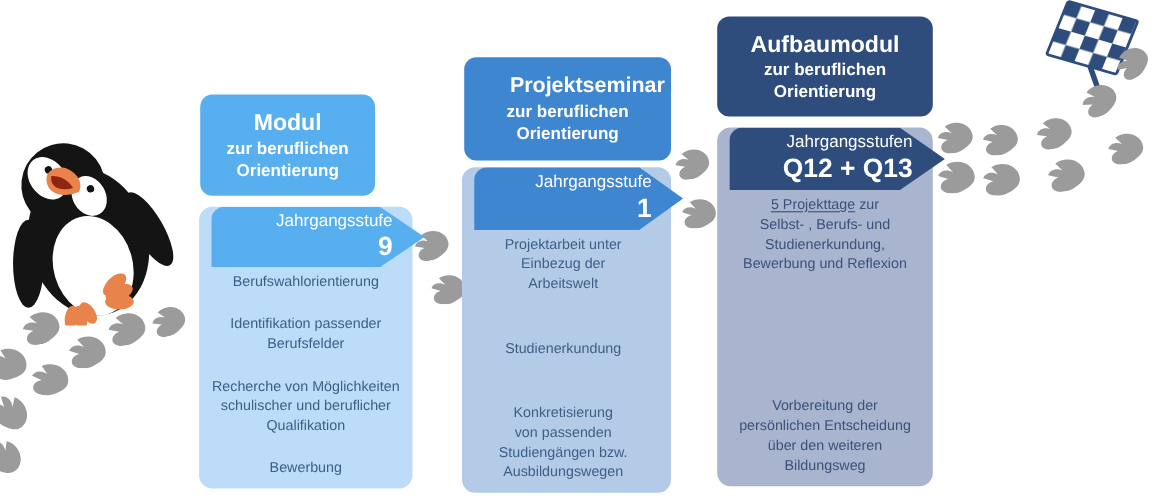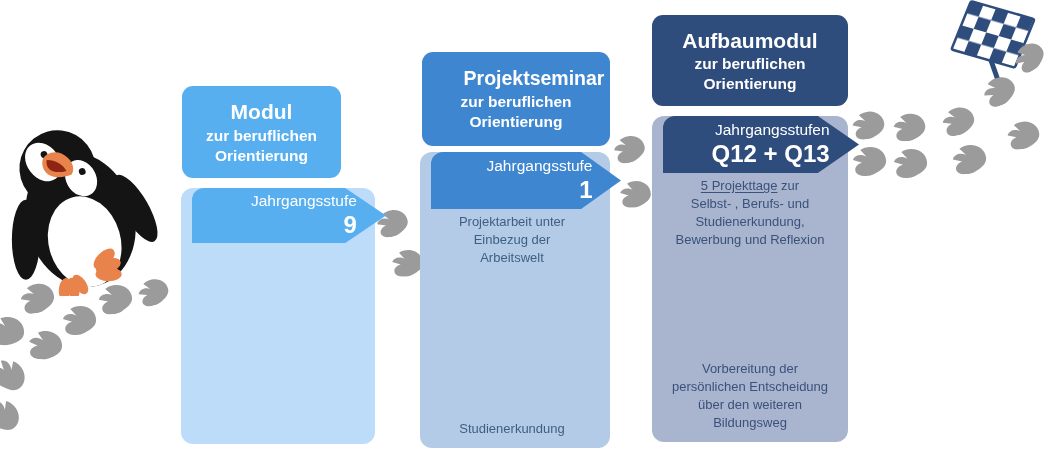--- a/index.html
+++ b/index.html
@@ -167,38 +167,51 @@
       <div class="title">Modul</div>
       <div class="subtitle">zur beruflichen
 Orientierung</div>
     </div>
     <div class="panel">
       <div class="banner">
         <span class="blabel">Jahrgangsstufe</span>
         <span class="bvalue">9</span>
       </div>
     </div>
+    <div class="items">
+      <p class="item">Berufswahlorientierung</p>
+      <p class="item">Identifikation passender
+Berufsfelder</p>
+      <p class="item">Recherche von Möglichkeiten
+schulischer und beruflicher
+Qualifikation</p>
+      <p class="item">Bewerbung</p>
+    </div>
   </section>
 
   <section class="col c2" style="--header-bg: #3f86d0; --panel-bg: #b3cbe7; --text: #3d5f86;">
     <div class="hdr">
       <div class="title">Projektseminar</div>
       <div class="subtitle">zur beruflichen
 Orientierung</div>
     </div>
     <div class="panel">
       <div class="banner">
         <span class="blabel">Jahrgangsstufe</span>
         <span class="bvalue">1</span>
       </div>
     </div>
     <div class="items">
       <p class="item">Projektarbeit unter
 Einbezug der Arbeitswelt</p>
       <p class="item">Studienerkundung</p>
+      <p class="item">Konkretisierung
+von passenden
+Studiengängen bzw.
+Ausbildungswegen</p>
     </div>
   </section>
 
   <section class="col c3" style="--header-bg: #2e4c7c; --panel-bg: #a9b5ce; --text: #3a517c;">
     <div class="hdr">
       <div class="title">Aufbaumodul</div>
       <div class="subtitle">zur beruflichen
 Orientierung</div>
     </div>
     <div class="panel">

